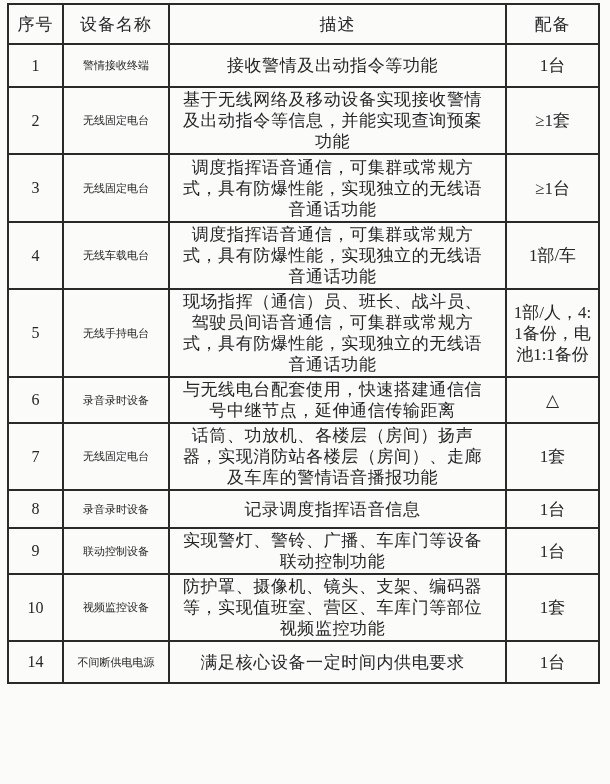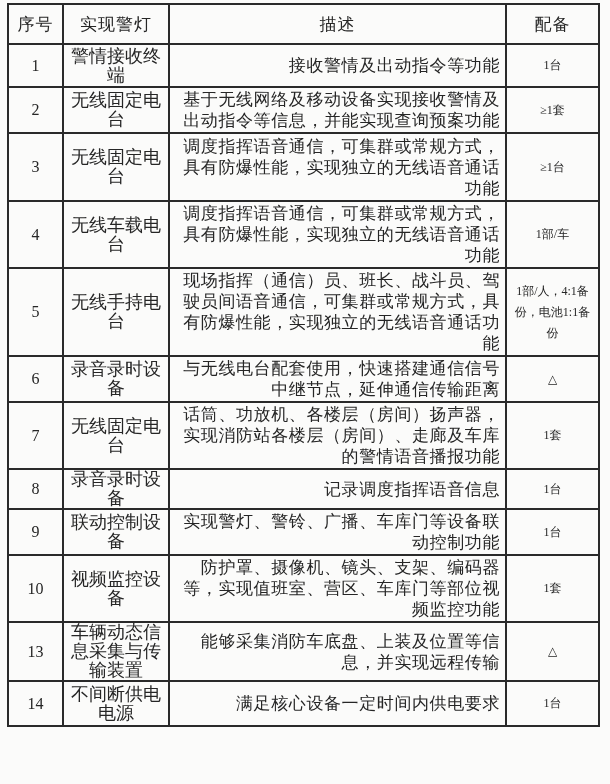--- a/index.html
+++ b/index.html
@@ -31,36 +31,36 @@
     font-size: 17px;
     text-align: center;
     letter-spacing: 1px;
   }
   td.c-no {
     text-align: center;
     font-size: 16px;
   }
   td.c-name {
     text-align: center;
-    font-size: 18px;
+    font-size: 11px;
     line-height: 19px;
     padding: 0 2px;
     word-break: break-all;
   }
   td.c-desc {
-    text-align: right;
+    text-align: center;
     font-size: 17px;
     line-height: 21px;
     letter-spacing: 0.6px;
-    padding: 1px 5px 1px 10px;
+    padding: 1px 20px 1px 10px;
     word-break: break-all;
   }
   td.c-alloc {
     text-align: center;
-    font-size: 12px;
+    font-size: 17px;
     line-height: 21px;
     padding: 0 3px;
     word-break: break-all;
   }
   
   tbody tr:nth-child(1)  { height: 43px; }
   tbody tr:nth-child(2)  { height: 45px; }
   tbody tr:nth-child(3)  { height: 68px; }
   tbody tr:nth-child(4)  { height: 63px; }
   tbody tr:nth-child(5)  { height: 84px; }
@@ -81,21 +81,21 @@
   <table class="equip-table">
     <colgroup>
       <col style="width:55px">
       <col style="width:106px">
       <col style="width:337px">
       <col style="width:93px">
     </colgroup>
     <thead>
       <tr>
         <th>序号</th>
-        <th>实现警灯</th>
+        <th>设备名称</th>
         <th>描述</th>
         <th>配备</th>
       </tr>
     </thead>
     <tbody>
   <tr>
     <td class="c-no">1</td>
     <td class="c-name">警情接收终端</td>
     <td class="c-desc">接收警情及出动指令等功能</td>
     <td class="c-alloc">1台</td>
@@ -159,26 +159,20 @@
 
   <tr>
     <td class="c-no">10</td>
     <td class="c-name">视频监控设备</td>
     <td class="c-desc">防护罩、摄像机、镜头、支架、编码器等，实现值班室、营区、车库门等部位视频监控功能</td>
     <td class="c-alloc">1套</td>
   </tr>
 
 
 
-  <tr>
-    <td class="c-no">13</td>
-    <td class="c-name">车辆动态信息采集与传输装置</td>
-    <td class="c-desc">能够采集消防车底盘、上装及位置等信息，并实现远程传输</td>
-    <td class="c-alloc">△</td>
-  </tr>
 
   <tr>
     <td class="c-no">14</td>
     <td class="c-name">不间断供电电源</td>
     <td class="c-desc">满足核心设备一定时间内供电要求</td>
     <td class="c-alloc">1台</td>
   </tr>
 </tbody>
   </table>
 </div>

